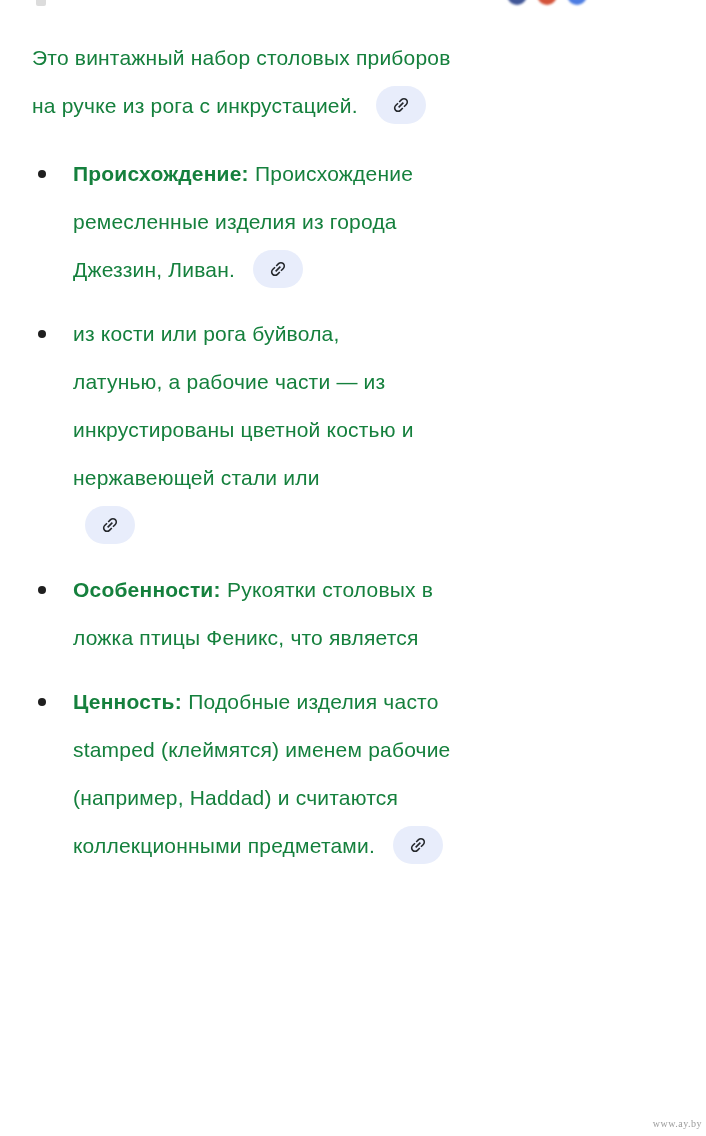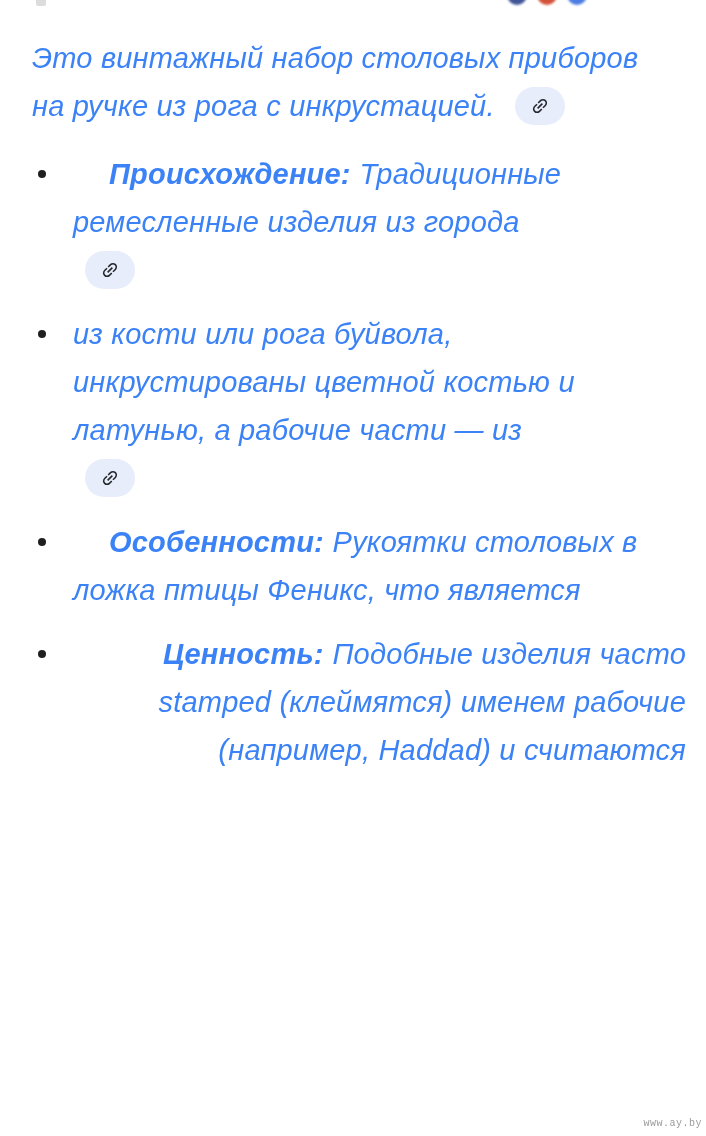--- a/index.html
+++ b/index.html
@@ -24,35 +24,34 @@
     position:absolute; left:36px; top:-4px;
     width:10px; height:10px; border-radius:2px;
     background:#dcdcdc; filter:blur(.6px);
   }
 
   .content {
     position:absolute; left:32px; top:34px; right:20px;
     color:#1f1f1f;
   }
   .line {
-    font-size:29px; line-height:48px;
-    color:#3b82f6; letter-spacing:.2px;
+    font-size:21px; line-height:48px;
+    color:#15803d; letter-spacing:.2px;
     white-space:nowrap;
-    font-style:italic;
   }
-  .b { font-weight:700; margin-right:.3em;margin-left:36px; }
+  .b { font-weight:700; margin-right:.3em; }
 
   .intro { margin:0 0 20px 0; }
 
   ul.points {
     list-style:none;
     margin:0; padding:0 0 0 41px;
   }
   ul.points li { position:relative; margin-bottom:16px; }
-  ul.points li:last-child { margin-bottom:0;text-align:right; }
+  ul.points li:last-child { margin-bottom:0; }
   ul.points li::before {
     content:"";
     position:absolute; left:-35px; top:20px;
     width:8px; height:8px; border-radius:50%;
     background:#1f1f1f;
   }
 
   .chip {
     display:inline-flex; align-items:center; justify-content:center;
     width:50px; height:38px;
@@ -60,21 +59,21 @@
     background:#e8edfb;
     margin-left:12px;
     vertical-align:middle;
     position:relative; top:-2px;
     cursor:pointer;
   }
   .chip svg { display:block; }
 
   .watermark {
     position:absolute; right:4px; bottom:7px;
-    font-family:Liberation Mono, monospace;
+    font-family:Liberation Serif, serif;
     font-size:10px; color:#9b9b9b; letter-spacing:.5px;text-align:right;
   }
 </style>
 </head>
 <body>
 
 <div class="canvas">
 
   <div class="icon-remnant"></div>
   <div class="favicon-dot dot1"></div>
@@ -92,36 +91,38 @@
             <path fill="#25282c" transform="rotate(-45 12 12)" d="M3.9 12c0-1.71 1.39-3.1 3.1-3.1h4V7H7c-2.76 0-5 2.24-5 5s2.24 5 5 5h4v-1.9H7c-1.71 0-3.1-1.39-3.1-3.1zM8 13h8v-2H8v2zm9-6h-4v1.9h4c1.71 0 3.1 1.39 3.1 3.1s-1.39 3.1-3.1 3.1h-4V17h4c2.76 0 5-2.24 5-5s-2.24-5-5-5z"></path>
           </svg>
         </span>
       </div>
     </div>
 
     <ul class="points">
 
       <li>
         <div class="line">
-          <span class="b">Происхождение:</span><span>Традиционные</span>
+          <span class="b">Происхождение:</span><span>Происхождение</span>
         </div>
         <div class="line">ремесленные изделия из города</div>
         <div class="line">
+          <span>Джеззин, Ливан.</span>
           <span class="chip">
             <svg width="20" height="20" viewBox="0 0 24 24">
               <path fill="#25282c" transform="rotate(-45 12 12)" d="M3.9 12c0-1.71 1.39-3.1 3.1-3.1h4V7H7c-2.76 0-5 2.24-5 5s2.24 5 5 5h4v-1.9H7c-1.71 0-3.1-1.39-3.1-3.1zM8 13h8v-2H8v2zm9-6h-4v1.9h4c1.71 0 3.1 1.39 3.1 3.1s-1.39 3.1-3.1 3.1h-4V17h4c2.76 0 5-2.24 5-5s-2.24-5-5-5z"></path>
             </svg>
           </span>
         </div>
       </li>
 
       <li>
         <div class="line">из кости или рога буйвола,</div>
+        <div class="line">латунью, а рабочие части — из</div>
         <div class="line">инкрустированы цветной костью и</div>
-        <div class="line">латунью, а рабочие части — из</div>
+        <div class="line">нержавеющей стали или</div>
         <div class="line">
           <span class="chip">
             <svg width="20" height="20" viewBox="0 0 24 24">
               <path fill="#25282c" transform="rotate(-45 12 12)" d="M3.9 12c0-1.71 1.39-3.1 3.1-3.1h4V7H7c-2.76 0-5 2.24-5 5s2.24 5 5 5h4v-1.9H7c-1.71 0-3.1-1.39-3.1-3.1zM8 13h8v-2H8v2zm9-6h-4v1.9h4c1.71 0 3.1 1.39 3.1 3.1s-1.39 3.1-3.1 3.1h-4V17h4c2.76 0 5-2.24 5-5s-2.24-5-5-5z"></path>
             </svg>
           </span>
         </div>
       </li>
 
       <li>
@@ -130,19 +131,27 @@
         </div>
         <div class="line">ложка птицы Феникс, что является</div>
       </li>
 
       <li>
         <div class="line">
           <span class="b">Ценность:</span><span>Подобные изделия часто</span>
         </div>
         <div class="line">stamped (клеймятся) именем рабочие</div>
         <div class="line">(например, Haddad) и считаются</div>
+        <div class="line">
+          <span>коллекционными предметами.</span>
+          <span class="chip">
+            <svg width="20" height="20" viewBox="0 0 24 24">
+              <path fill="#25282c" transform="rotate(-45 12 12)" d="M3.9 12c0-1.71 1.39-3.1 3.1-3.1h4V7H7c-2.76 0-5 2.24-5 5s2.24 5 5 5h4v-1.9H7c-1.71 0-3.1-1.39-3.1-3.1zM8 13h8v-2H8v2zm9-6h-4v1.9h4c1.71 0 3.1 1.39 3.1 3.1s-1.39 3.1-3.1 3.1h-4V17h4c2.76 0 5-2.24 5-5s-2.24-5-5-5z"></path>
+            </svg>
+          </span>
+        </div>
       </li>
 
     </ul>
   </div>
 
   <div class="watermark">www.ay.by</div>
 </div>
 
 </body></html>

